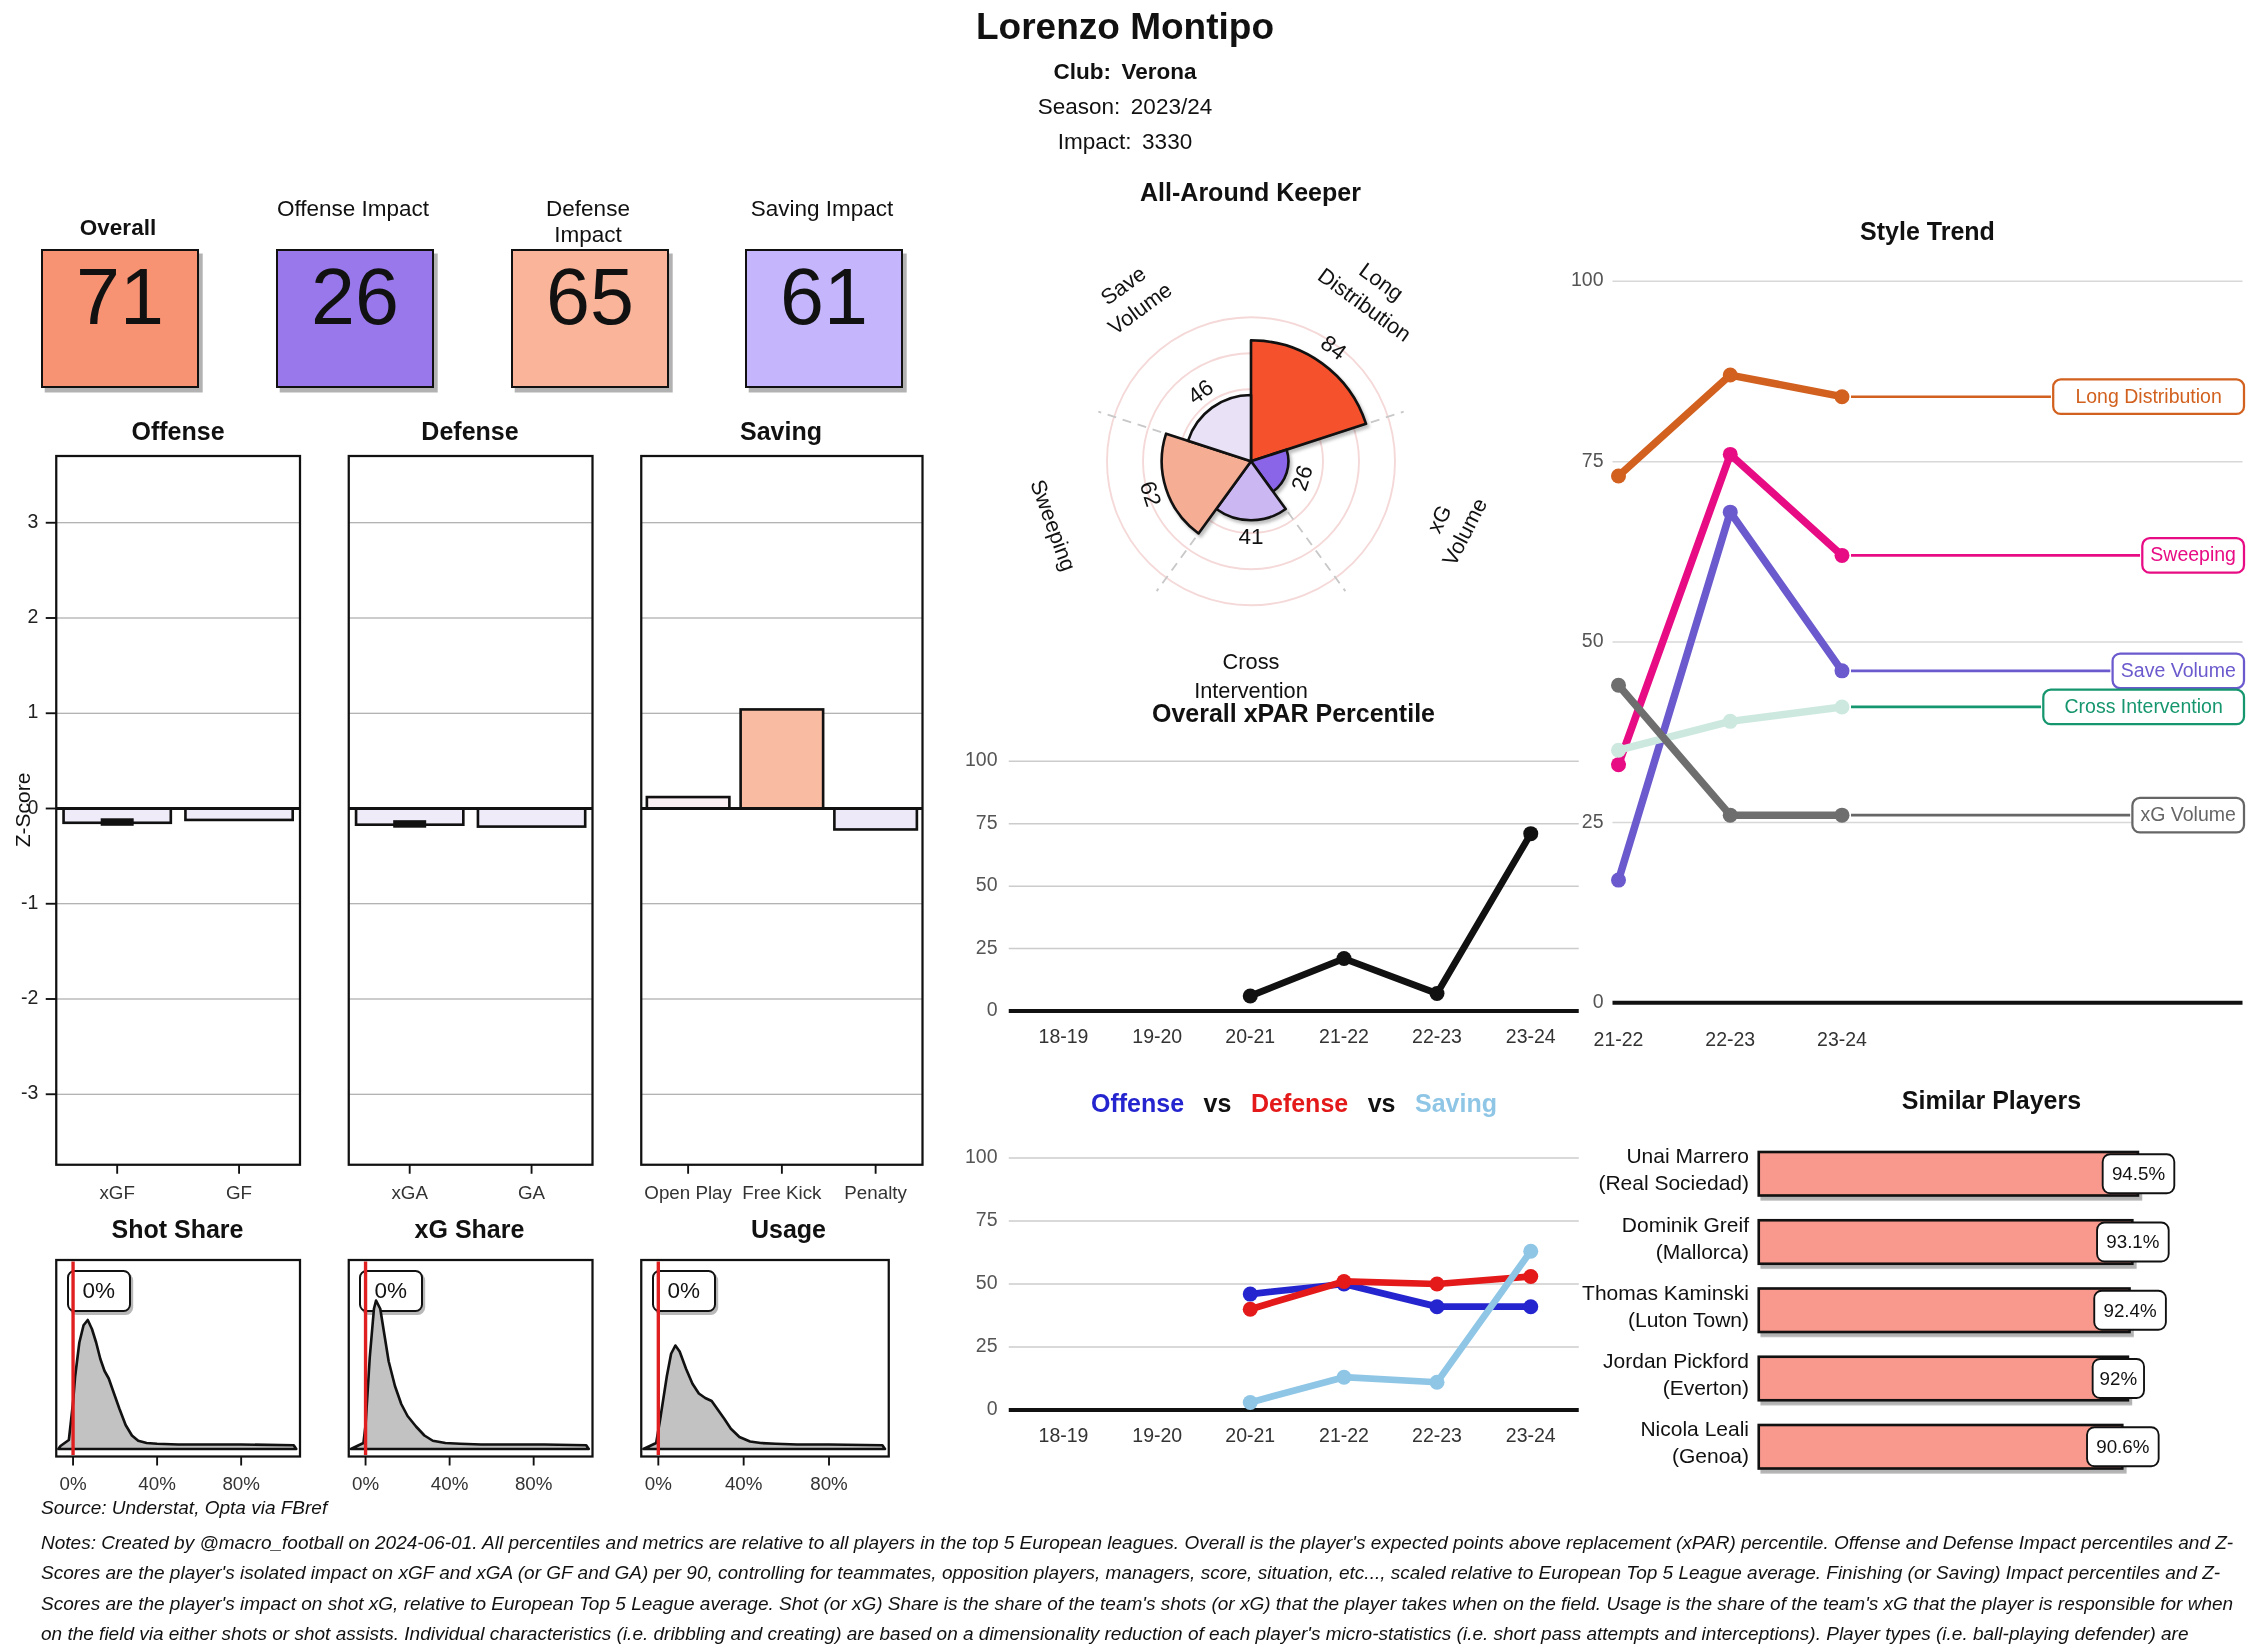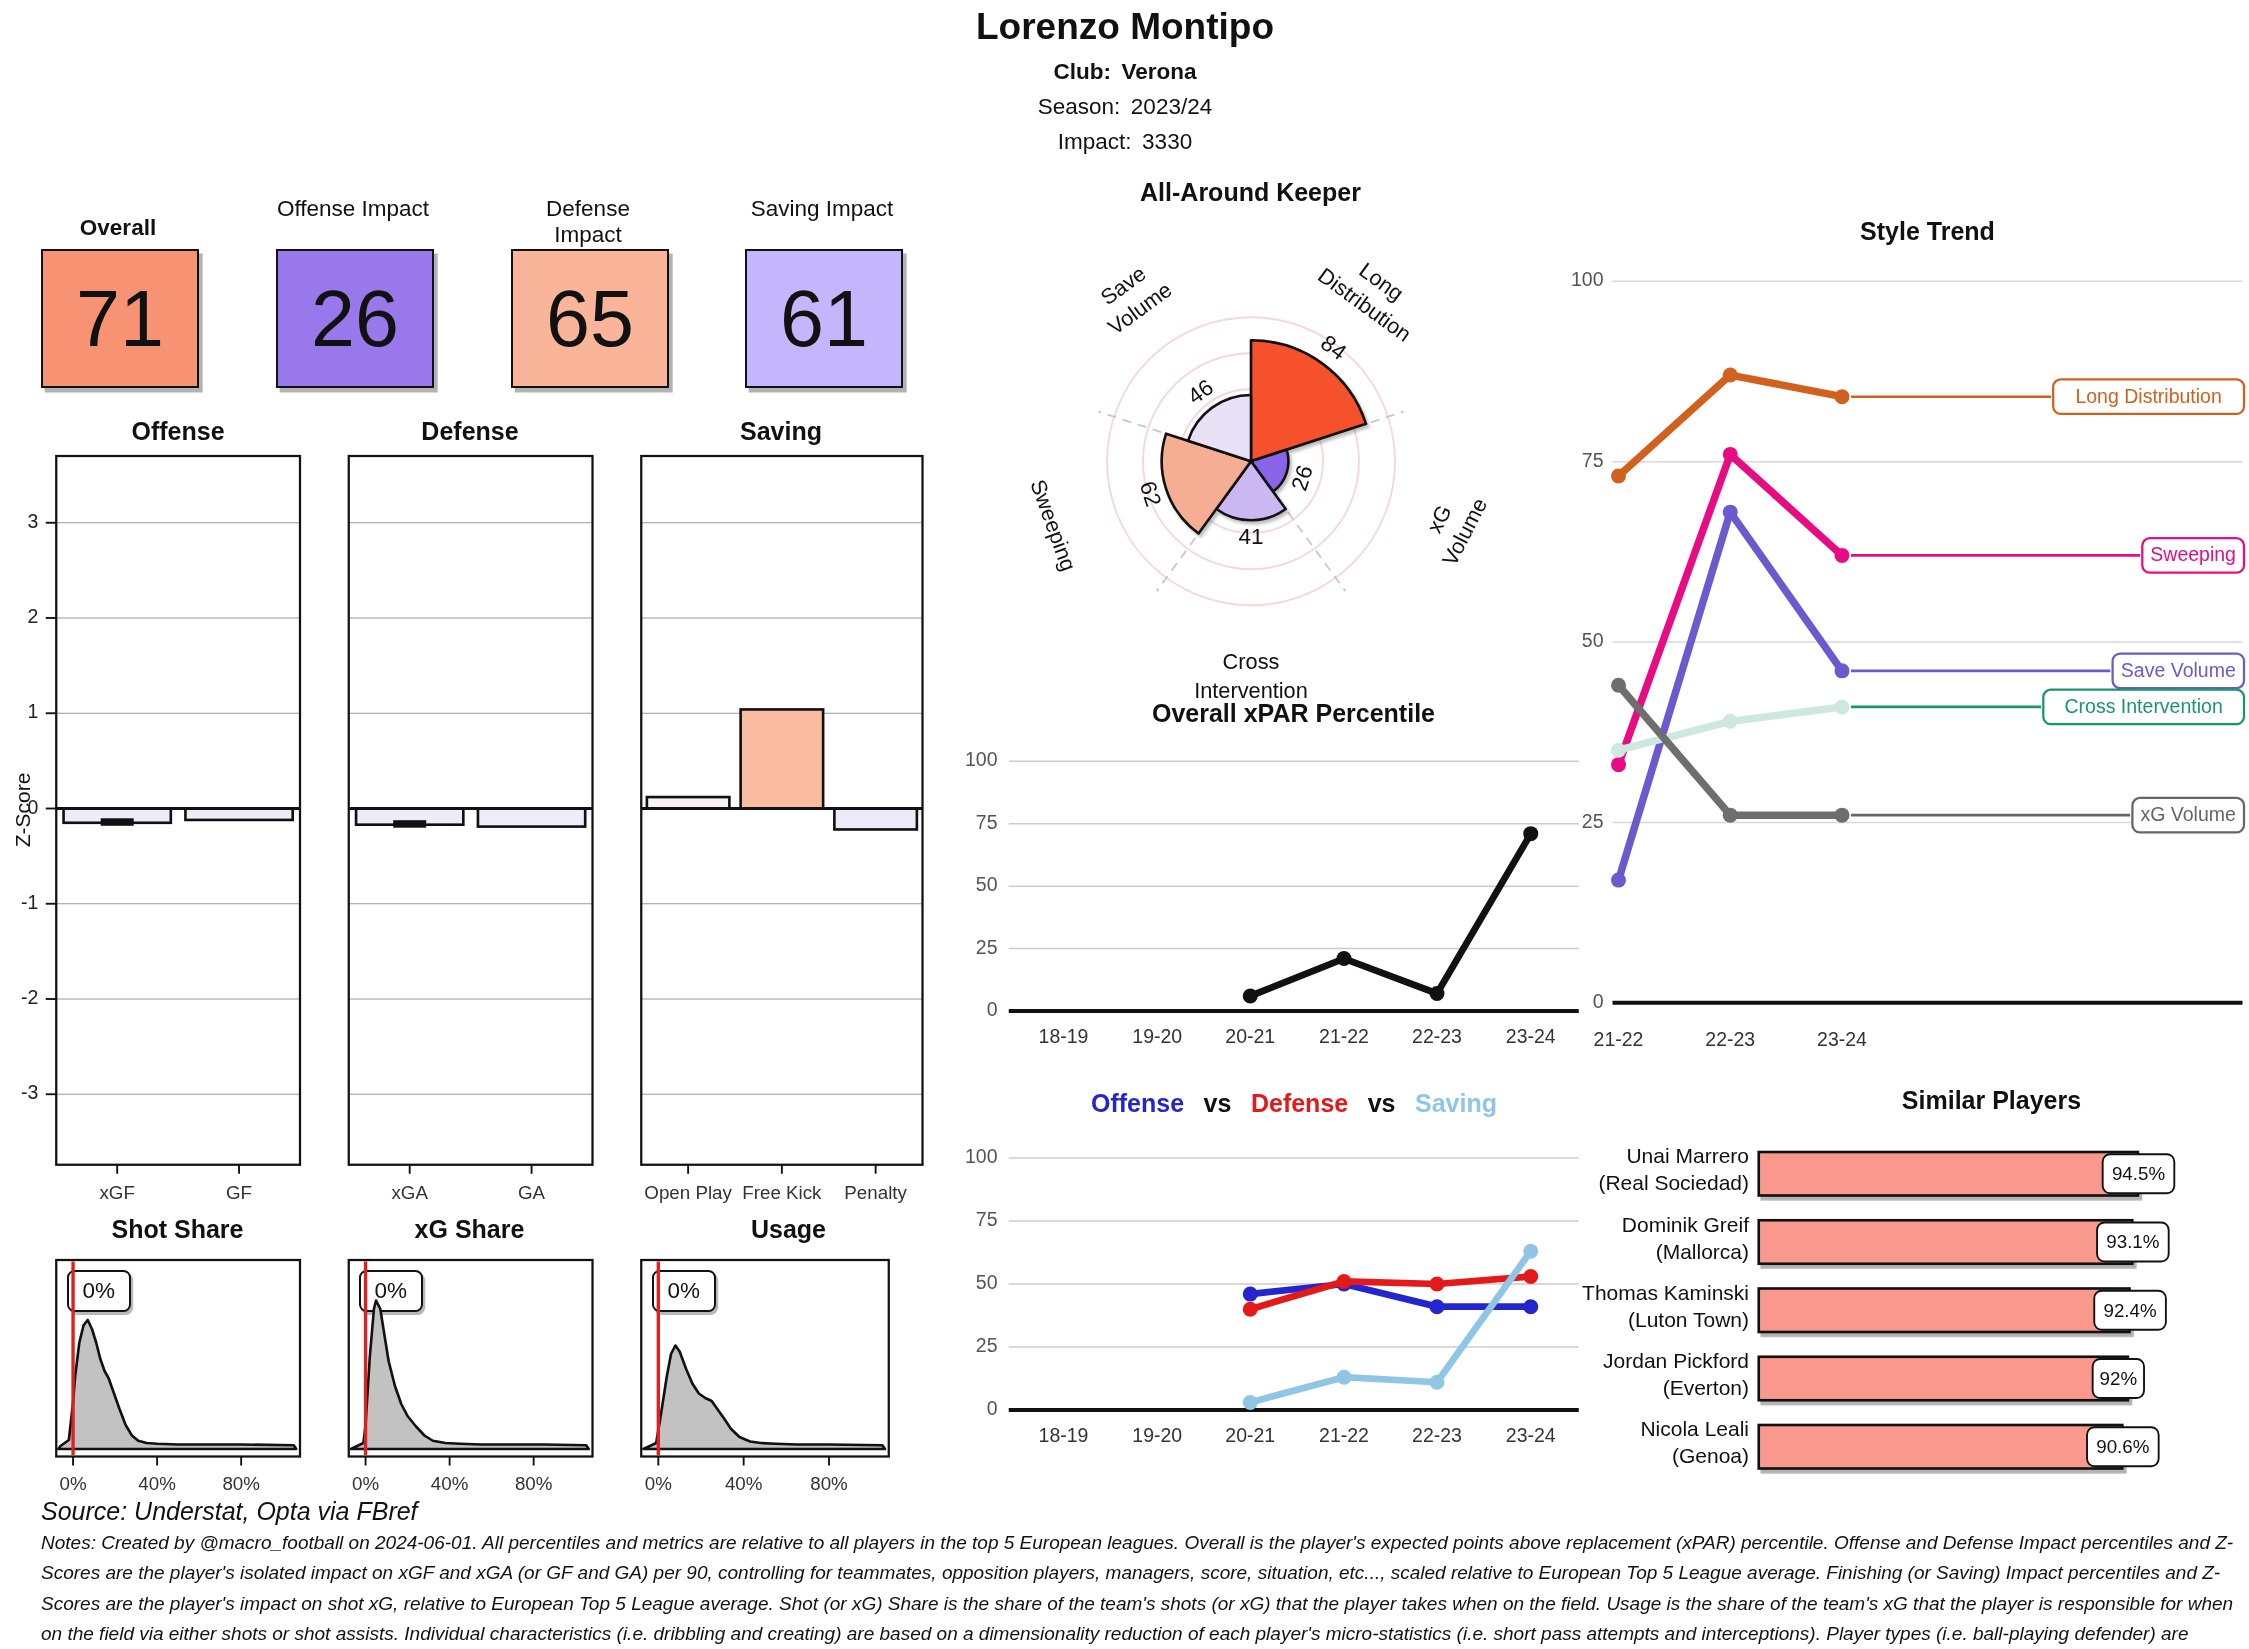--- a/index.html
+++ b/index.html
@@ -6,30 +6,30 @@
   .page{position:relative;width:2250px;height:1650px;background:#ffffff;
         font-family:"Liberation Sans",sans-serif;color:#111;overflow:hidden;}
   .abs{position:absolute;}
   .ctr{text-align:center;}
   .hdr-title{font-size:37px;font-weight:700;letter-spacing:0px;}
   .hdr-line{font-size:22.5px;}
   .hdr-line .lbl{margin-right:10.5px;}
   .statlabel{font-size:22.5px;}
   .statlabel.bold{font-weight:700;}
   .statbox{border:2.2px solid #111;box-shadow:3.7px 4.5px 0 rgba(0,0,0,0.30);
-           display:flex;align-items:center;justify-content:center;
+           display:flex;align-items:flex-start;justify-content:center;
            font-size:79px;font-weight:400;}
   .paneltitle{font-size:25px;font-weight:600;}
   .sectitle{font-size:25px;font-weight:700;}
   .badge{background:#fff;border:2.2px solid #111;border-radius:7.5px;
          box-shadow:2.2px 3px 0 rgba(0,0,0,0.28);font-size:22.5px;
          padding:6px 13.5px;display:inline-block;}
   .zscore{font-size:21px;transform:rotate(-90deg);transform-origin:center;}
   .odsword{font-size:25px;font-weight:600;}
-  .footer-src{font-style:italic;font-size:25px;}
+  .footer-src{font-style:italic;font-size:19px;}
   .footer-notes{font-style:italic;font-size:19px;line-height:1.6;width:2201px;}
   svg text{font-family:"Liberation Sans",sans-serif;}
 </style>
 </head>
 <body>
 
 <div class="page">
 
   <div class="abs ctr" style="left:750px;top:6px;width:750px;">
     <div class="hdr-title">Lorenzo Montipo</div>

